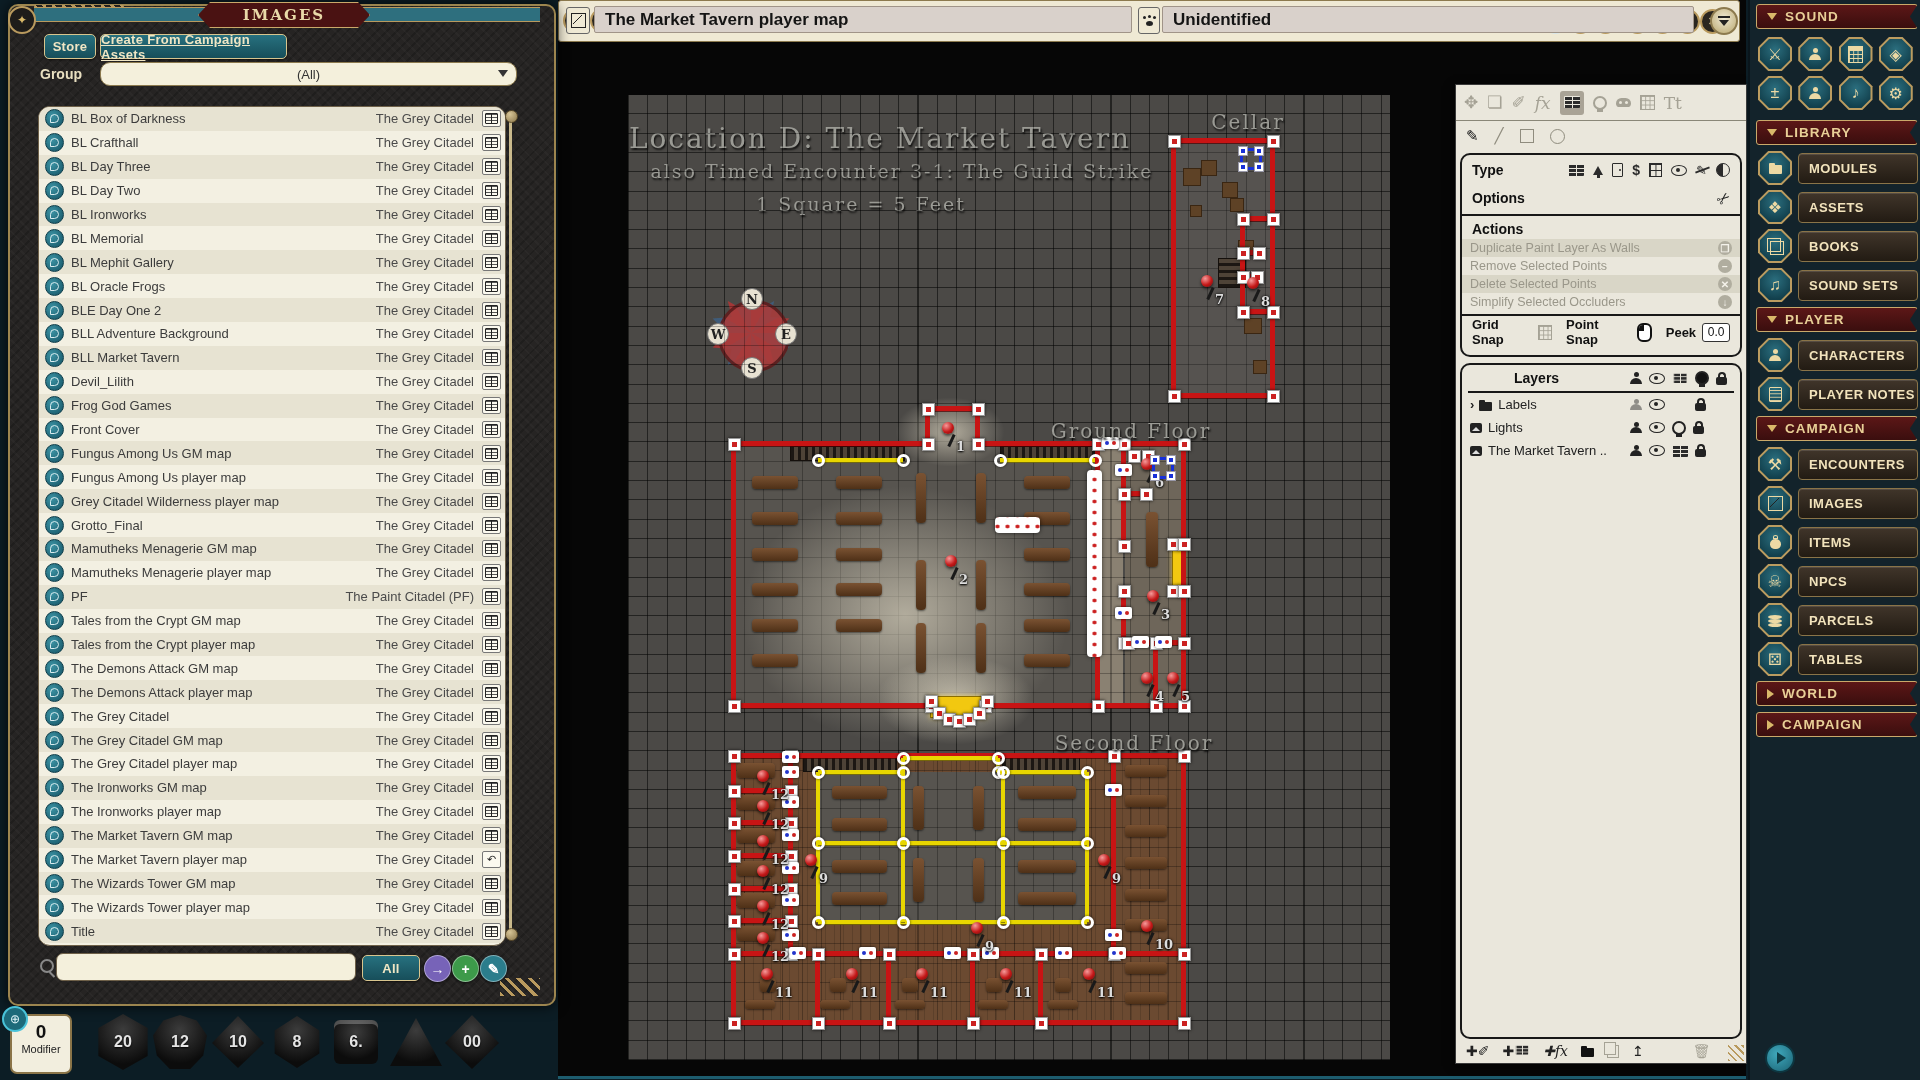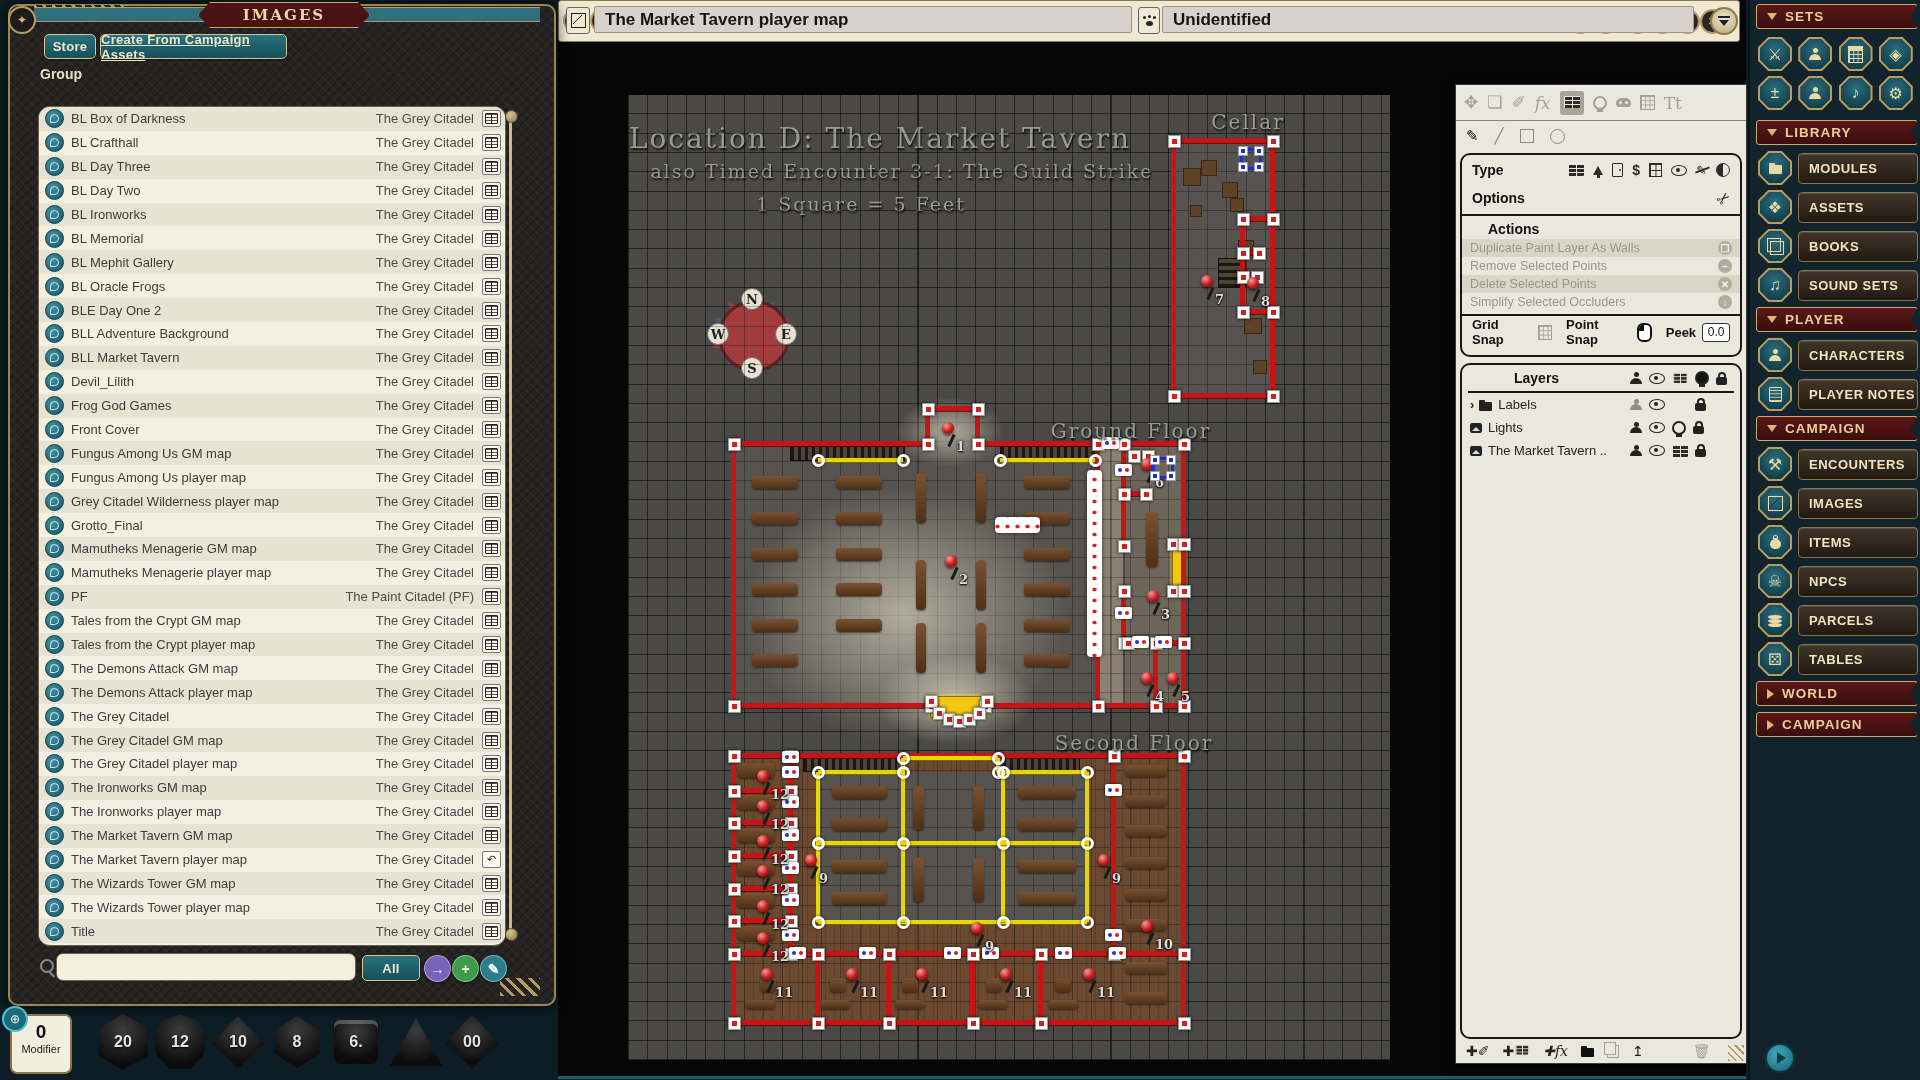--- a/index.html
+++ b/index.html
@@ -651,20 +651,24 @@
     </div>
 
   <div class="abs win-images"></div>
   <div class="abs win-topstripe-deco"></div>
   <div class="abs win-topstrip"></div>
   <div class="abs win-tab">IMAGES</div>
   <div class="abs win-circlebtn">✦</div>
   <div class="abs btn-teal" id="btn-store">Store</div>
   <div class="abs btn-teal" id="btn-create">Create From Campaign Assets</div>
   <div class="abs group-label">Group</div>
+  <div class="abs group-select">
+    <span>(All)</span>
+    <span class="group-caret"></span>
+  </div>
   <div class="abs img-list" id="img-list">
       <div class="img-row">
         <div class="row-badge"></div>
         <div class="row-name">BL Box of Darkness</div>
         <div class="row-src">The Grey Citadel</div>
         <div class="row-action book"></div>
       </div>
       <div class="img-row">
         <div class="row-badge"></div>
         <div class="row-name">BL Crafthall</div>
@@ -928,21 +932,21 @@
           <span class="ic ic-contrast"></span>
         </span>
       </div>
       <div class="gb-row" style="height:26px;">
         <span class="gb-title">Options</span>
         <span class="icon-strip">
             <span style="font-size:16px;transform:rotate(-40deg);">✂</span>
           </span>
       </div>
       <div class="hr"></div>
-      <div class="gb-row" style="height:20px;margin-left:16px;">
+      <div class="gb-row" style="height:20px;">
         <span class="gb-title">Actions</span>
       </div>
       <div id="actions-list">
           <div class="action-row striped">
             <div>Duplicate Paint Layer As Walls</div>
             <div class="action-ico">❐</div>
           </div>
           <div class="action-row">
             <div>Remove Selected Points</div>
             <div class="action-ico">−</div>
@@ -1020,21 +1024,21 @@
       <span class="ic ic-copy faded" style="color:#a5a295;"></span>
       <span>↥</span>
       <span class="faded" style="margin-left:36px;">🗑</span>
     </div>
     <div class="resize-corner"></div>
   </div>
 
   <div class="abs sidebar" id="sidebar">
       <div class="sb-head">
         <span class="tri"></span>
-        <span>SETS</span>
+        <span>SOUND</span>
       </div>
       <div class="tool-grid">
         <div class="oct">
           <div class="inner">⚔</div>
         </div>
         <div class="oct">
           <div class="inner">
             <span class="ic ic-person"></span>
           </div>
         </div>

